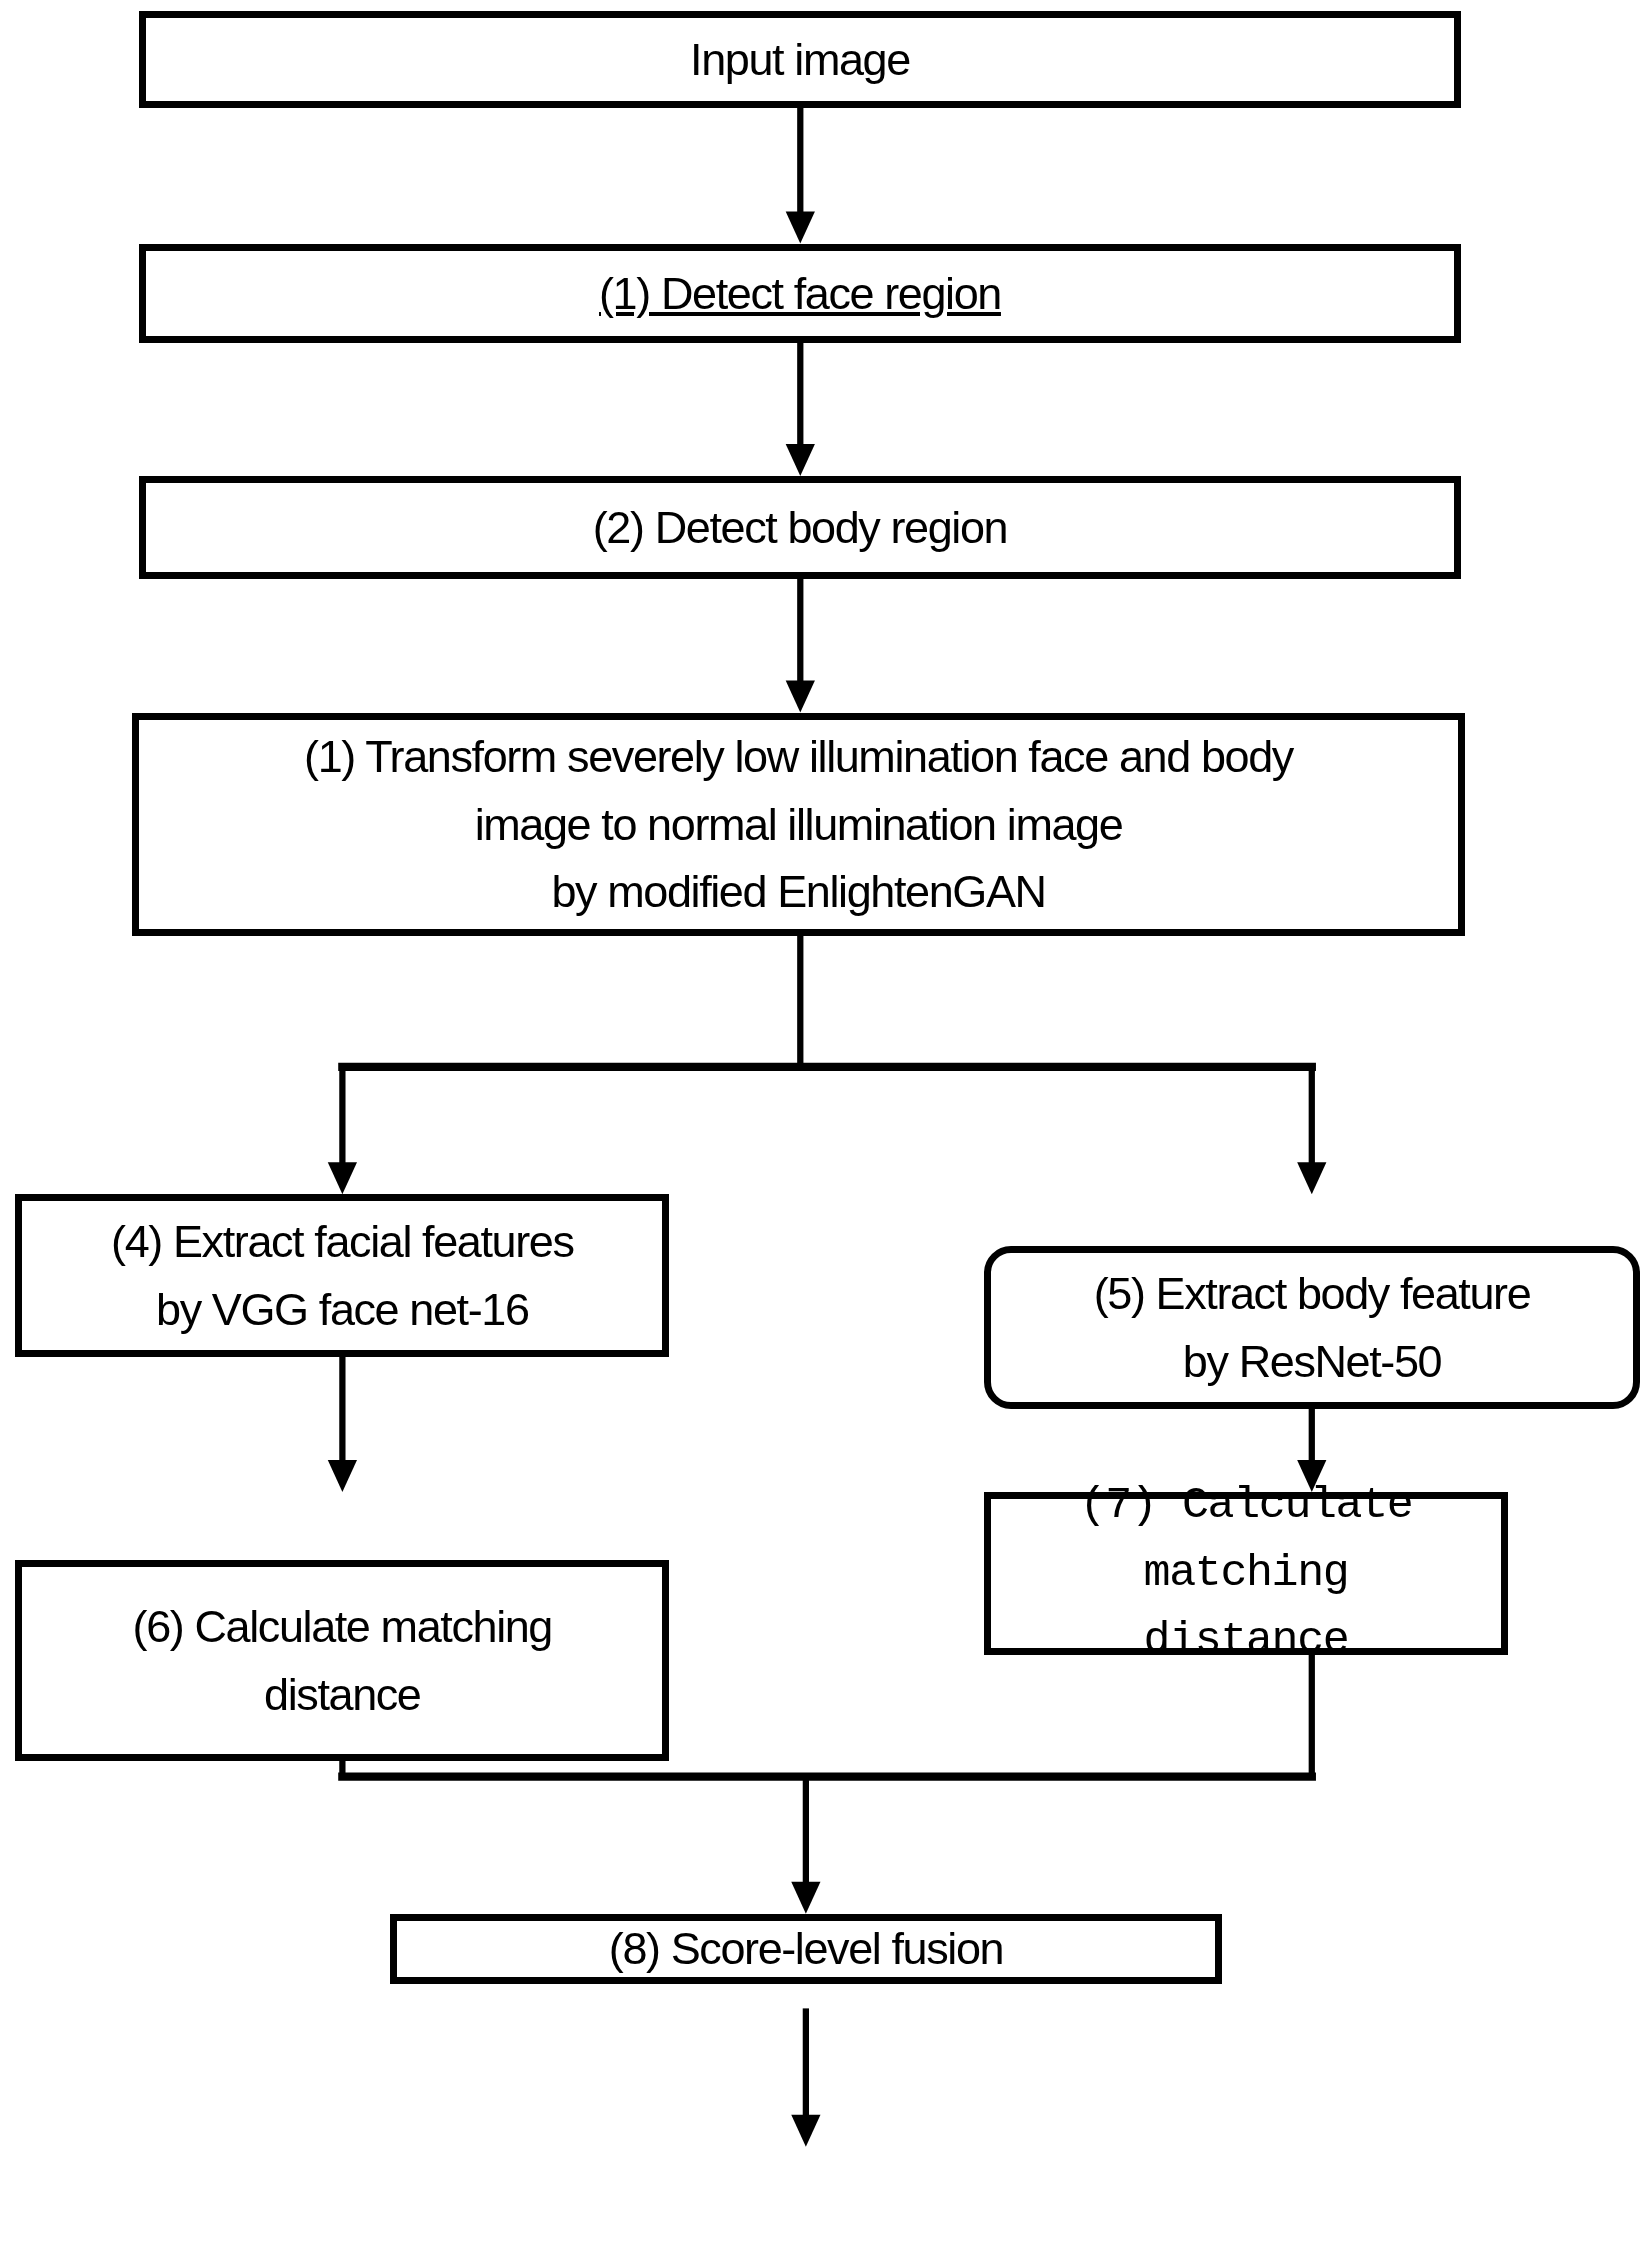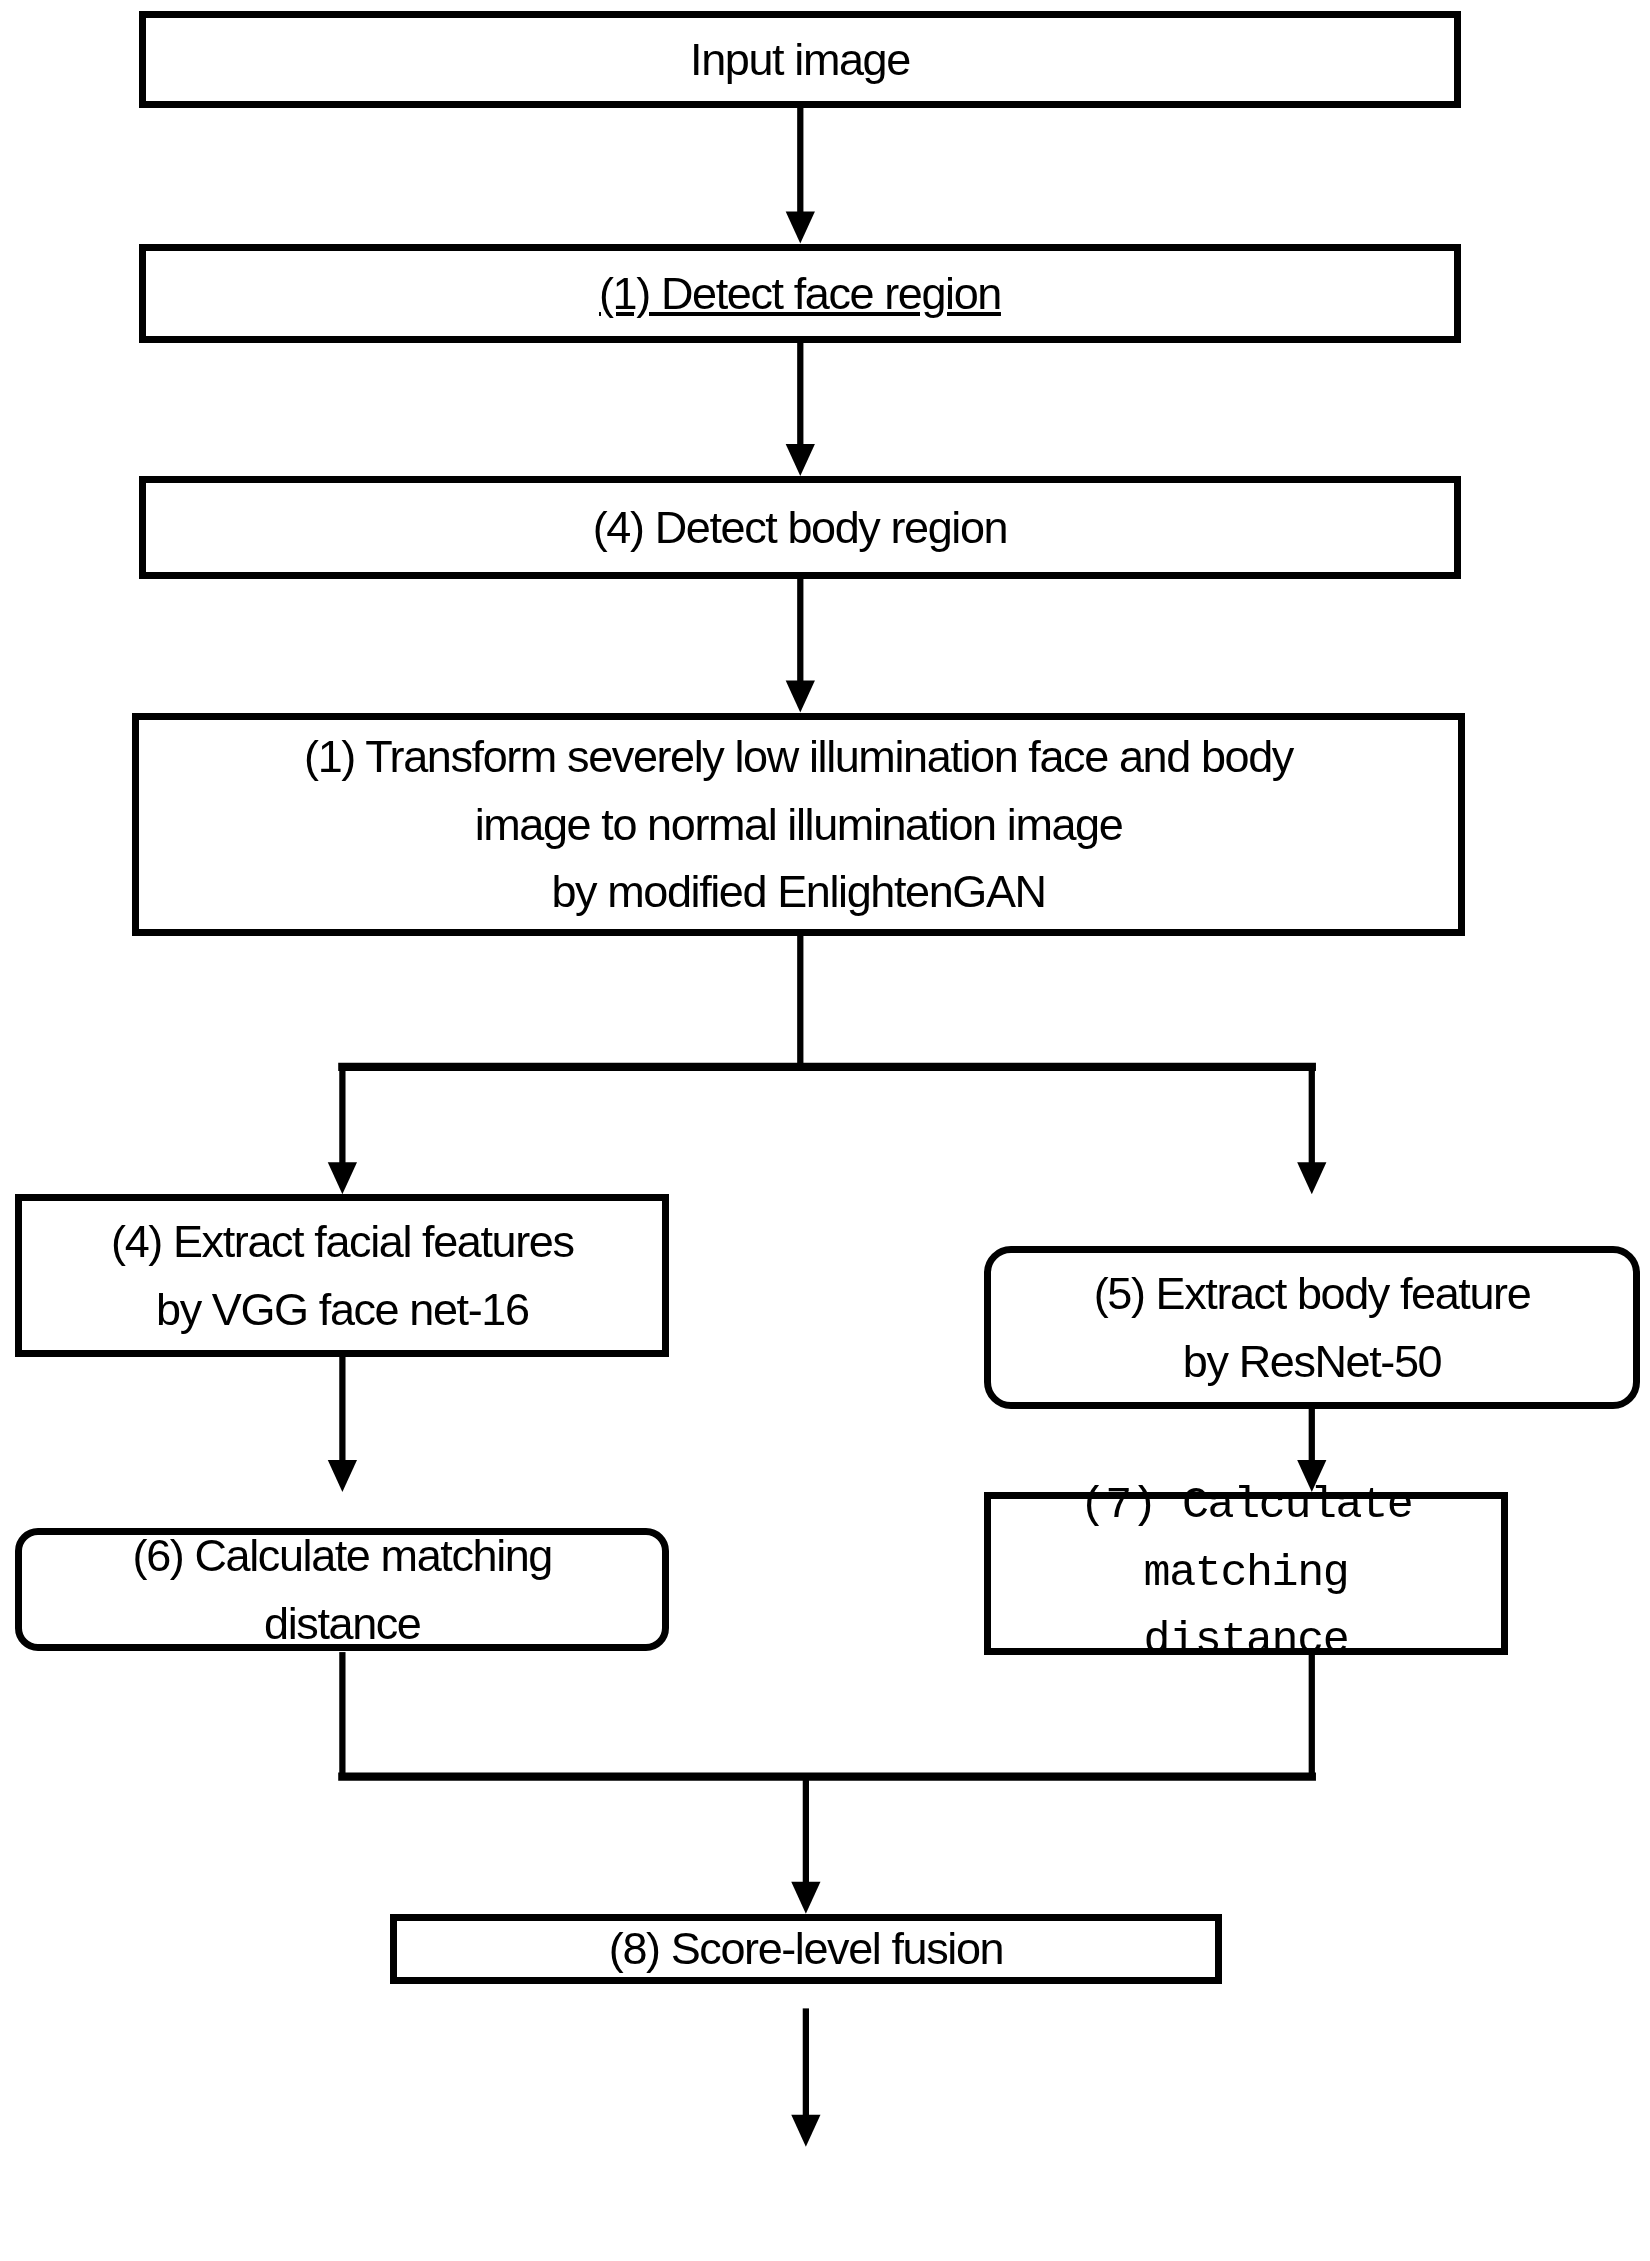--- a/index.html
+++ b/index.html
@@ -89,33 +89,33 @@
     <polygon class="arrowhead" points="1137,2704 1179,2704 1158,2750"></polygon>
 
     <line class="edge-line" x1="1158" y1="2886" x2="1158" y2="3063"></line>
     <polygon class="arrowhead" points="1137,3039 1179,3039 1158,3085"></polygon>
   </svg>
 
   <div class="node" style="left:139px; top:11px; width:1322px; height:97px;">Input image</div>
 
   <div class="node" style="left:139px; top:244px; width:1322px; height:99px;text-decoration:underline;">(1) Detect face region</div>
 
-  <div class="node" style="left:139px; top:476px; width:1322px; height:103px;">(4) Detect body region</div>
+  <div class="node" style="left:139px; top:476px; width:1322px; height:103px;">(2) Detect body region</div>
 
   <div class="node" style="left:132px; top:713px; width:1333px; height:223px;">(1) Transform severely low illumination face and body
 image to normal illumination image
 by modified EnlightenGAN</div>
 
   <div class="node" style="left:15.3px; top:1194px; width:654px; height:163px;">(4) Extract facial features
 by VGG face net-16</div>
 
   <div class="node" style="left:984px; top:1246px; width:656px; height:163px;border-radius:27px;">(5) Extract body feature
 by ResNet-50</div>
 
-  <div class="node" style="left:15.3px; top:1528px; width:654px; height:123px;border-radius:23px;">(6) Calculate matching
+  <div class="node" style="left:15.3px; top:1560px; width:654px; height:201px;">(6) Calculate matching
 distance</div>
 
   <div class="node" style="left:984px; top:1492px; width:524px; height:163px;font-family:Liberation Mono, monospace;">(7) Calculate matching
 distance</div>
 
   <div class="node" style="left:390px; top:1914px; width:832px; height:70px;">(8) Score-level fusion</div>
 
 
 </div>
 

